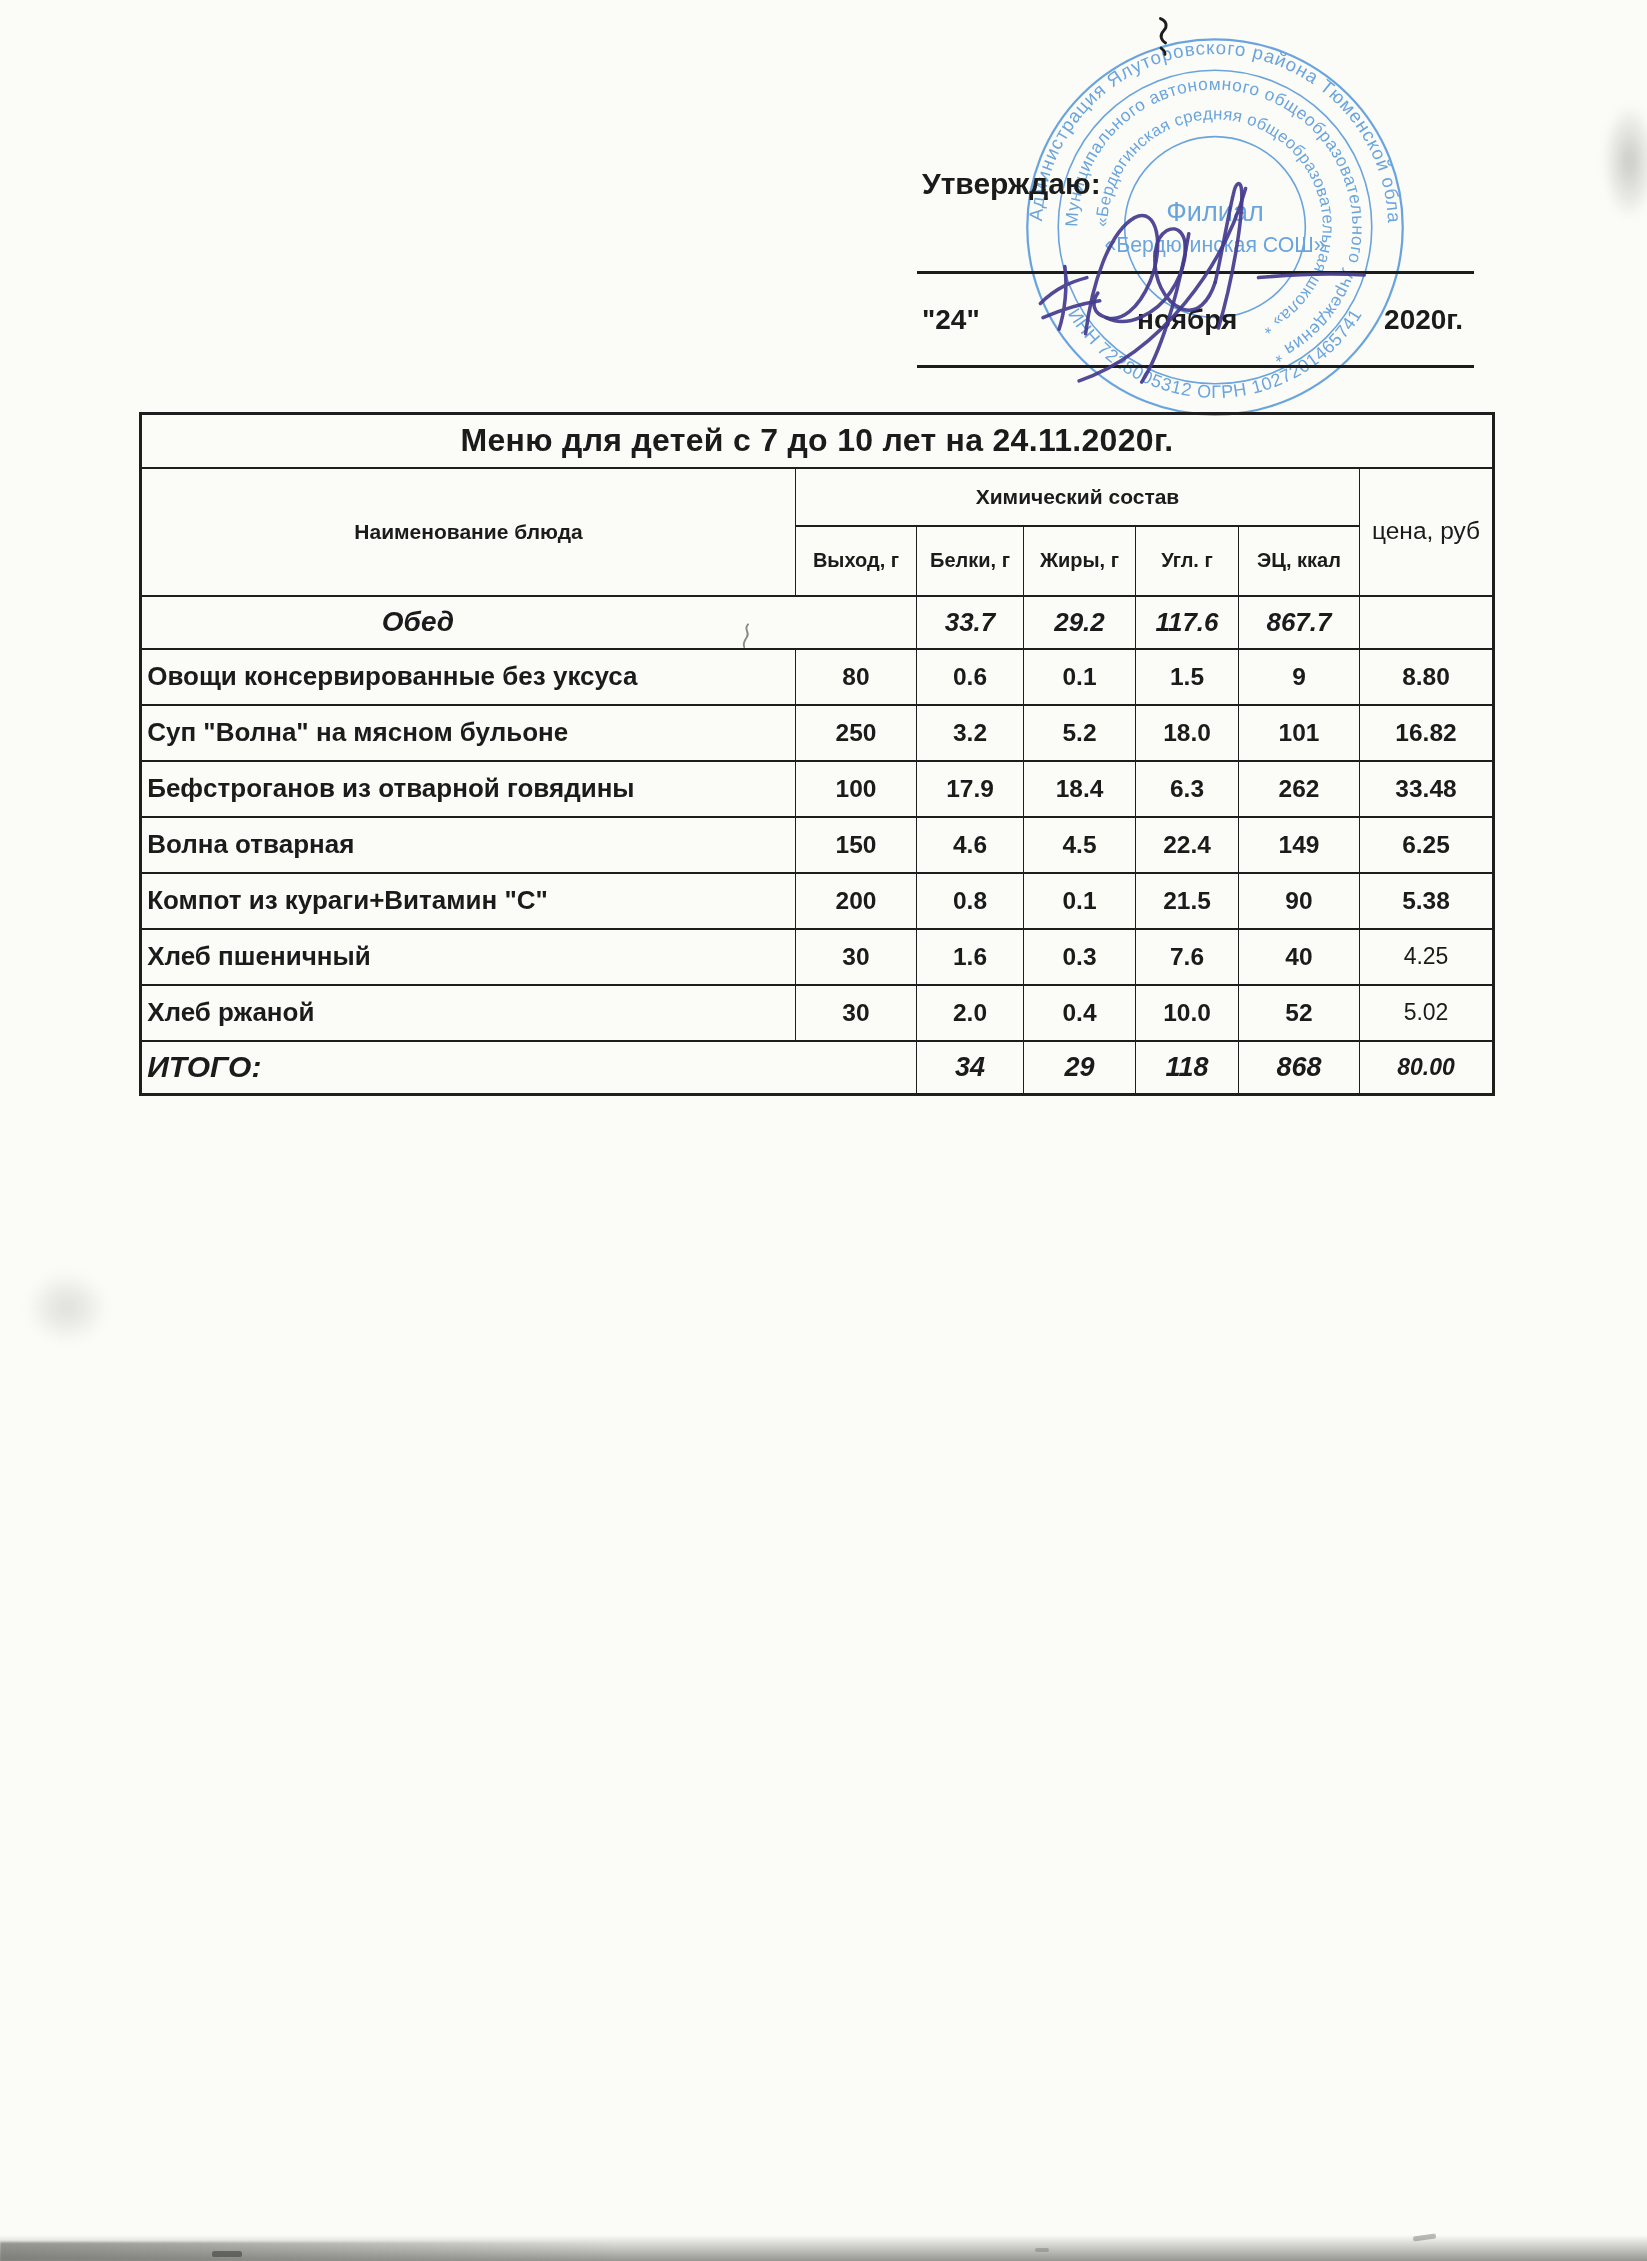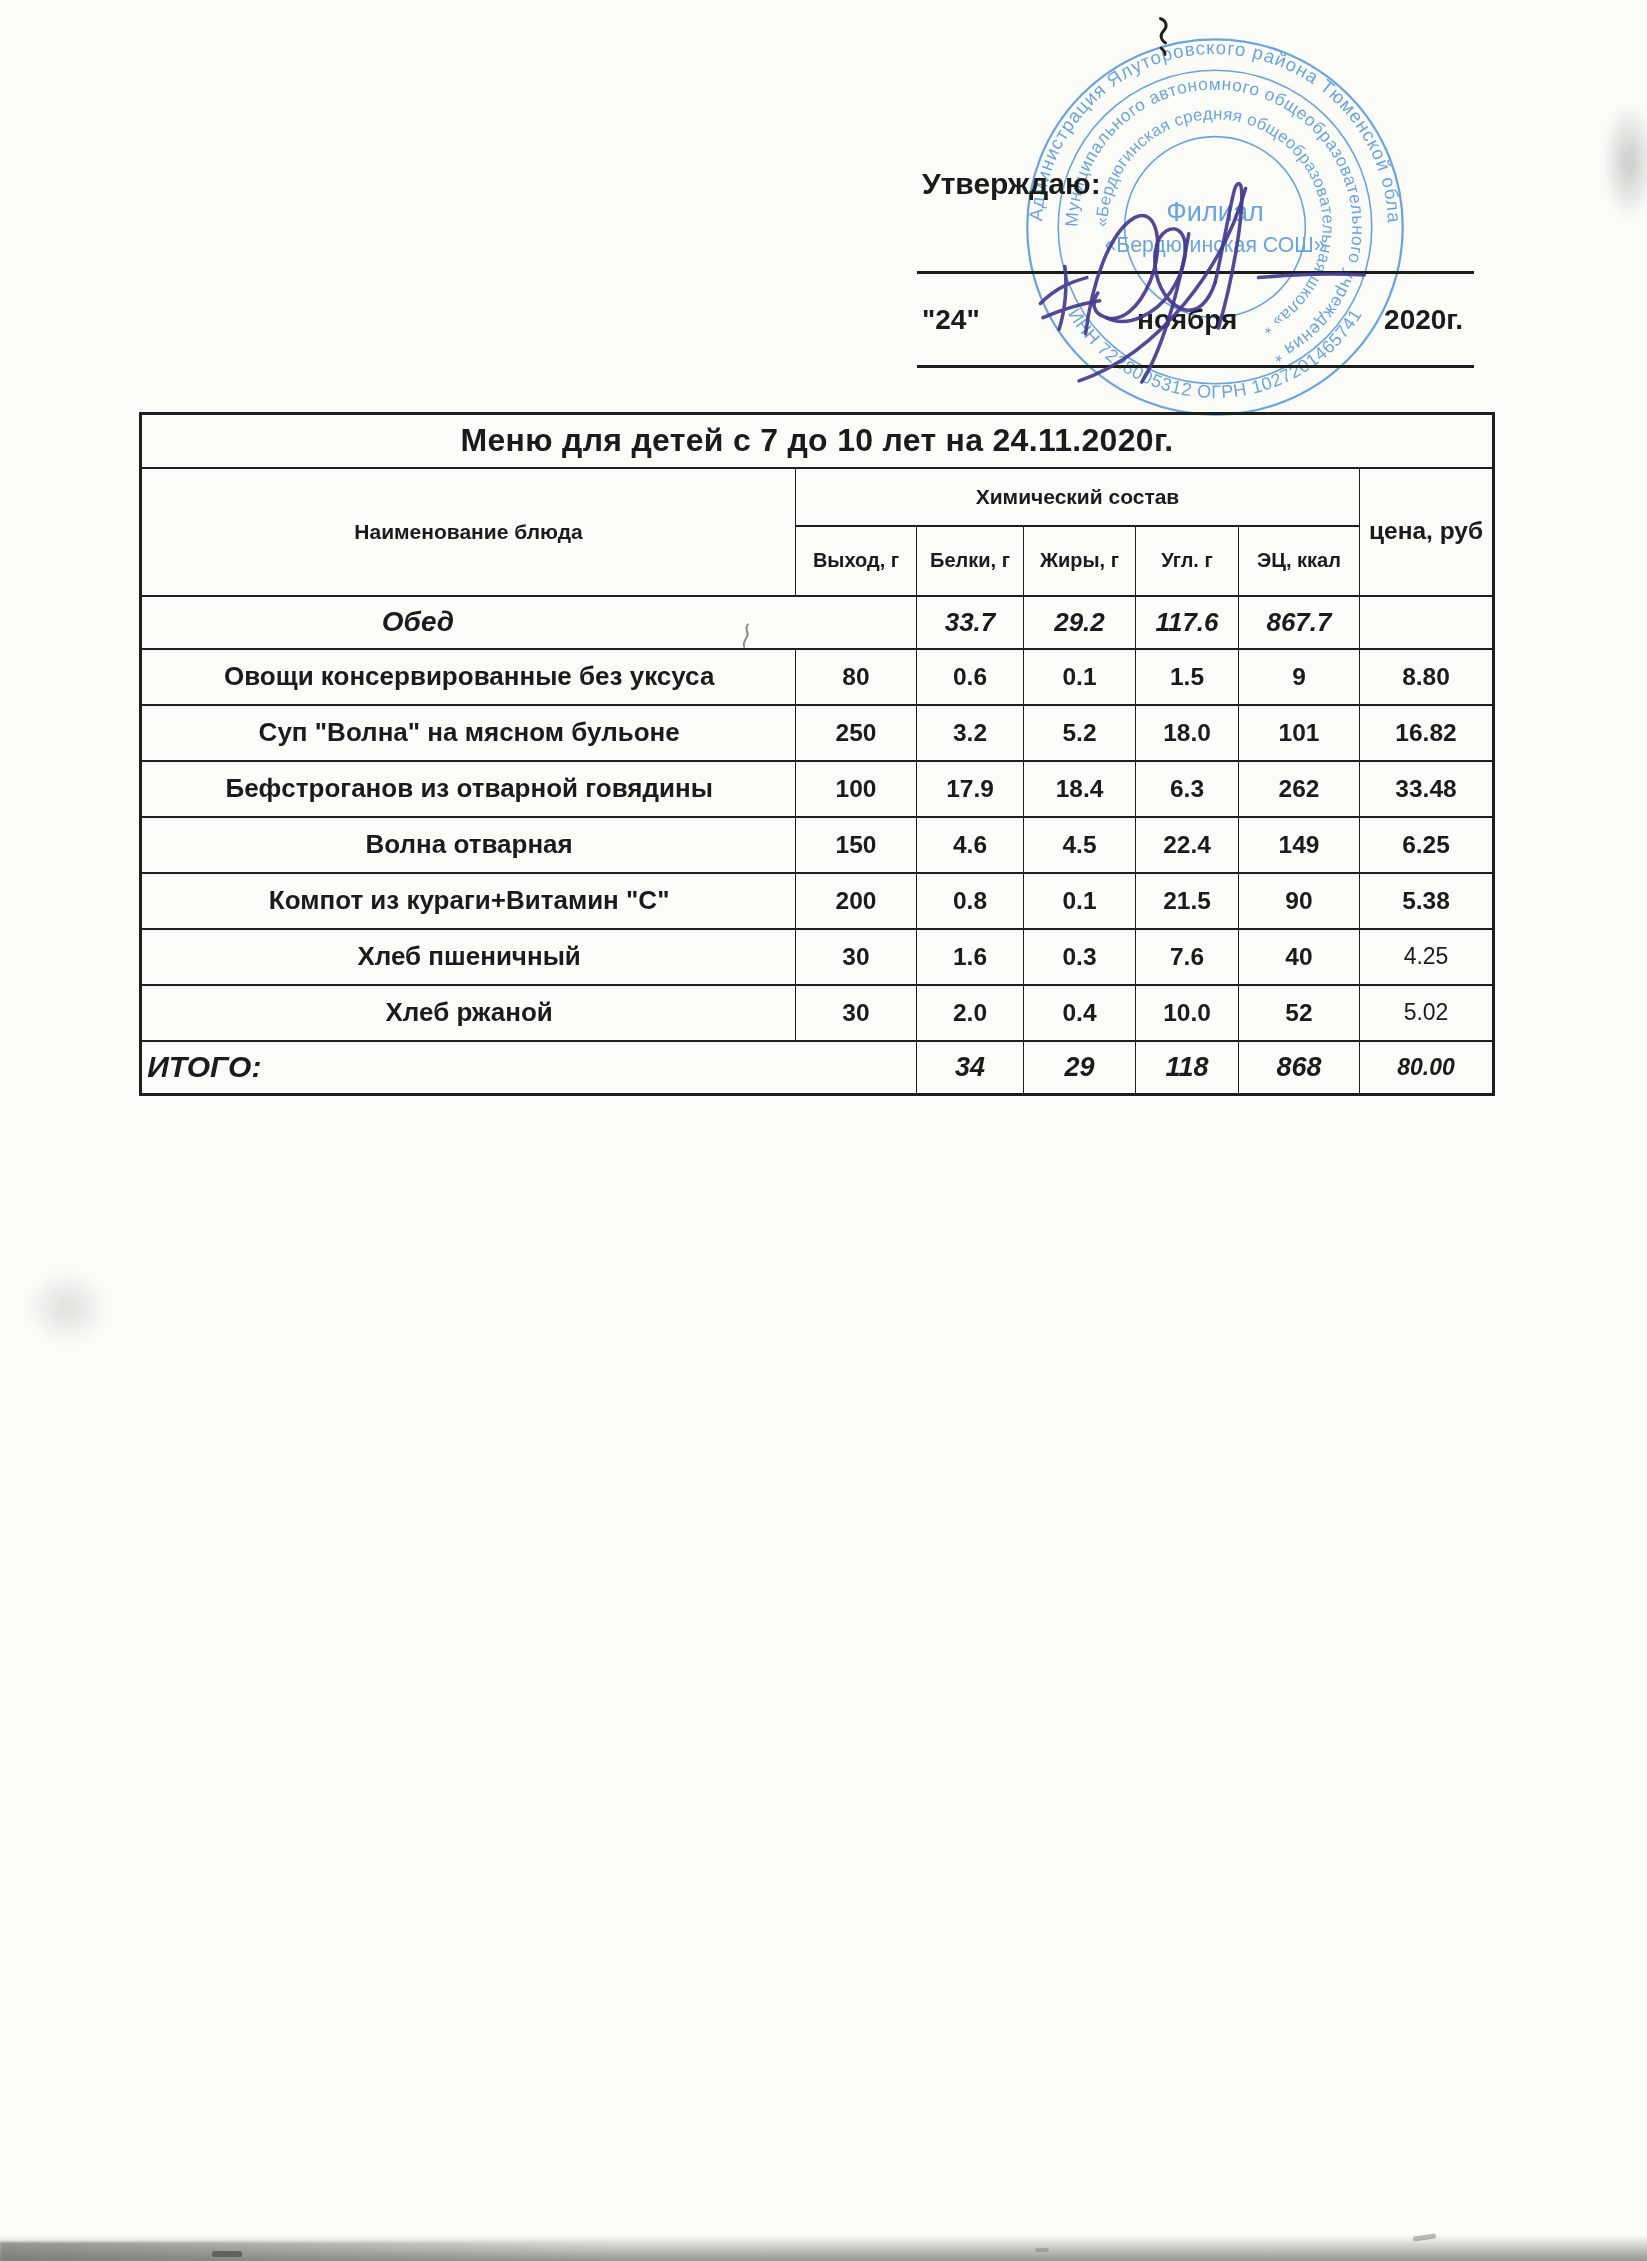--- a/index.html
+++ b/index.html
@@ -58,27 +58,27 @@
   table.menu{position:absolute;left:139px;top:412px;width:1353px;z-index:3;
     border-collapse:collapse;table-layout:fixed;background:transparent;}
   table.menu td{border:1.9px solid #1e1e1e;border-top-width:2.6px;border-bottom-width:2.6px;
     box-sizing:border-box;vertical-align:middle;padding:0 3.9px;}
   table.menu{border:3.9px solid #1e1e1e;}
   .r-title td{height:54px;text-align:center;font-size:32px;font-weight:700;padding-right:220px;border-bottom-width:3.2px;letter-spacing:0.3px;}
   .r-h1 .th-dish{text-align:center;font-size:21px;font-weight:700;}
   .r-h1 td{height:58px;}
   .r-h2 td{height:70px;}
   .th-chem{text-align:center;font-size:21px;font-weight:700;}
-  .th-price{text-align:center;font-size:24.5px;font-weight:700;line-height:1.25;}
+  .th-price{text-align:center;font-size:24.5px;font-weight:400;line-height:1.25;}
   .th-sub{text-align:center;font-size:20px;font-weight:700;}
   .r-obed td{height:53px;}
   .obed-name{text-align:center;font-size:28px;font-weight:700;font-style:italic;padding-right:226px !important;}
   .obed-val{text-align:center;font-size:26px;font-weight:700;font-style:italic;}
   .r-dish td{height:56px;}
-  .cell-name{text-align:center;font-size:26px;font-weight:700;padding-left:5.2px !important;}
+  .cell-name{text-align:left;font-size:26px;font-weight:700;padding-left:5.2px !important;}
   .cell-val{text-align:center;font-size:24.5px;font-weight:700;}
   .cell-val.light{font-weight:400;font-size:23px;}
   .r-total td{height:54px;}
   .total-name{text-align:left;font-size:30px;font-weight:700;font-style:italic;padding-left:5.2px !important;}
   .total-val{text-align:center;font-size:27px;font-weight:700;font-style:italic;}
   .total-price{text-align:center;font-size:23px;font-weight:700;font-style:italic;}
 </style>
 </head>
 <body>
 

